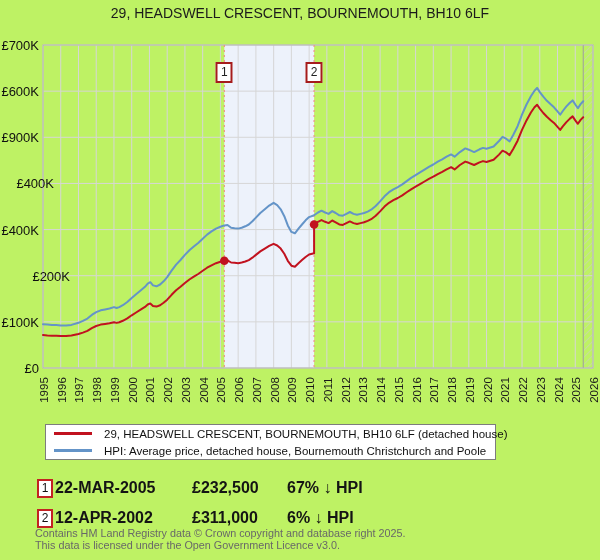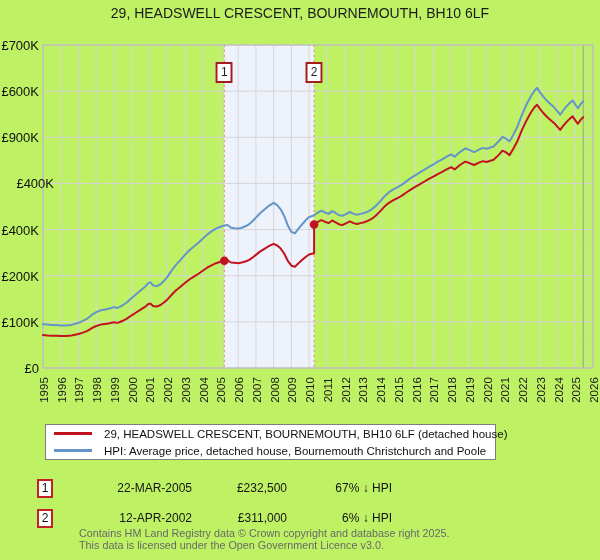--- a/index.html
+++ b/index.html
@@ -25,23 +25,23 @@
             gap:4px; padding-left:8px; }
   .legend-row { display:flex; align-items:center; height:13px; }
   .legend-swatch { width:38px; height:3px; margin-right:12px; flex:0 0 38px; }
   .legend-label { font-size:11.5px; color:#111; white-space:nowrap; }
   .txs { position:absolute; left:37px; top:473px; width:420px; }
   .tx-row { display:grid; grid-template-columns:18px 137px 95px 105px;
             align-items:center; height:30px; }
   .tx-num { width:12px; height:15px; border:2px solid #c32222; background:#fff;
             display:flex; align-items:center; justify-content:center;
             font-size:12px; color:#111; }
-  .tx-date,.tx-price,.tx-hpi { text-align:right; font-size:12px; color:#141414; }
+  .tx-date,.tx-price,.tx-hpi { text-align:left; font-size:16px; color:#141414;font-weight:bold; }
   .footer { position:absolute; left:35px; top:528px; font-size:10.8px;
-            color:#686868; line-height:11.5px;margin-left:44px; }
+            color:#686868; line-height:11.5px; }
 </style>
 </head>
 <body>
 
 <div class="stage">
 
   <div class="t1">29, HEADSWELL CRESCENT, BOURNEMOUTH, BH10 6LF</div>
 
   <svg id="chart-svg" width="600" height="420">
       <defs>
@@ -100,21 +100,21 @@
       <circle cx="224.32258064516176" cy="260.71785714285716" r="4.3" fill="#c1121f"></circle>
       <circle cx="314.0967741935479" cy="224.49571428571429" r="4.3" fill="#c1121f"></circle>
     </svg>
 
   <div id="ylabels">
       <div class="ylab" style="top: 38px;">£700K</div>
       <div class="ylab" style="top: 84.1429px;">£600K</div>
       <div class="ylab" style="top: 130.286px;">£900K</div>
       <div class="ylab" style="top: 176.429px; padding-left: 15px;">£400K</div>
       <div class="ylab" style="top: 222.571px;">£400K</div>
-      <div class="ylab" style="top: 268.714px;">£200K</div>
+      <div class="ylab" style="top: 268.714px; margin-left: 31px;">£200K</div>
       <div class="ylab" style="top: 314.857px;">£100K</div>
       <div class="ylab" style="top: 361px;">£0</div>
     </div>
   <div id="xlabels">
       <div class="xlab" style="left: 44px; top: 390px;">1995</div>
       <div class="xlab" style="left: 61.7419px; top: 390px;">1996</div>
       <div class="xlab" style="left: 79.4839px; top: 390px;">1997</div>
       <div class="xlab" style="left: 97.2258px; top: 390px;">1998</div>
       <div class="xlab" style="left: 114.968px; top: 390px;">1999</div>
       <div class="xlab" style="left: 132.71px; top: 390px;">2000</div>

